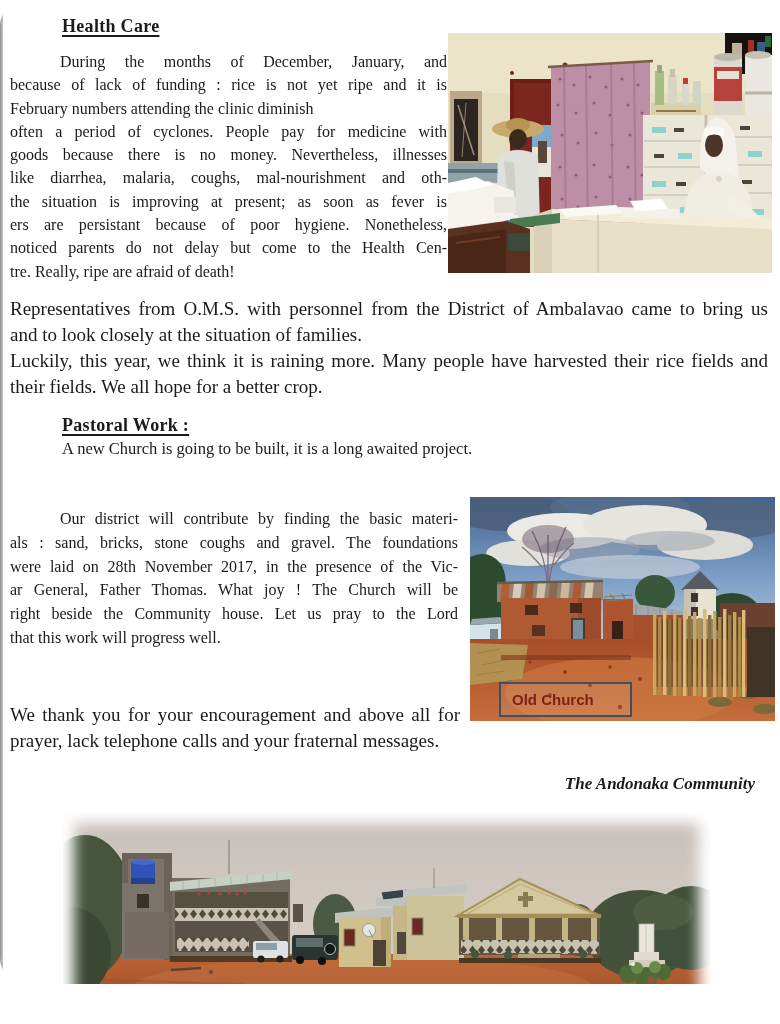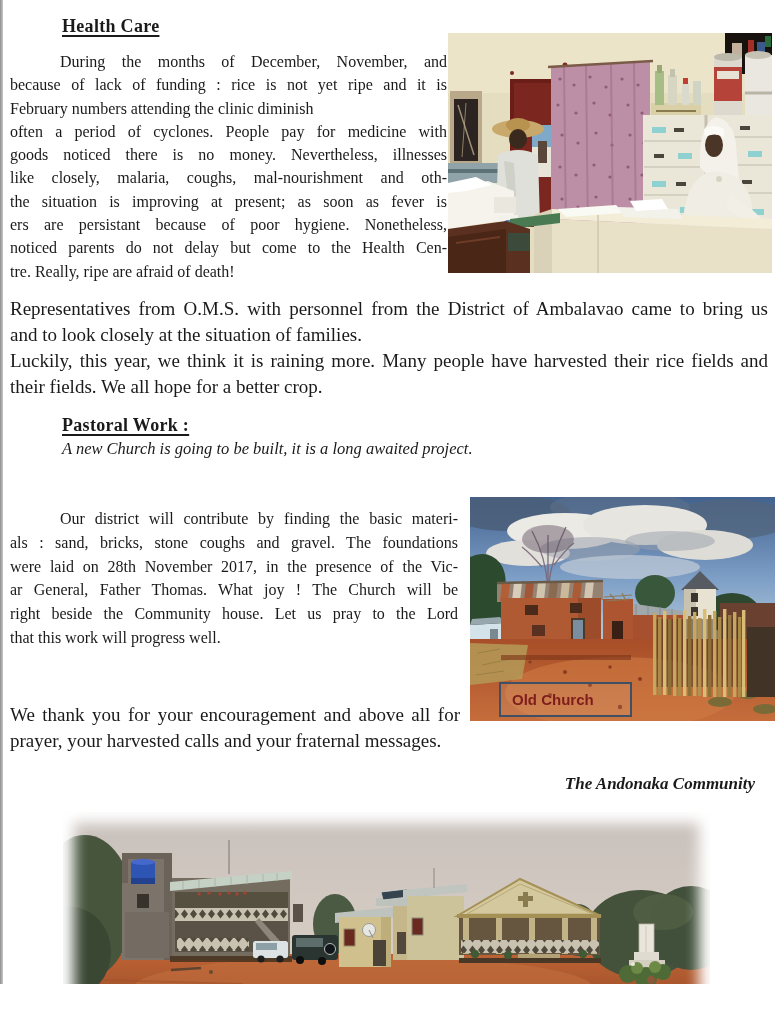--- a/index.html
+++ b/index.html
@@ -1,56 +1,56 @@
 <!DOCTYPE html>
 <html><head>
 <meta charset="utf-8">
 <style>
   html,body{margin:0;padding:0;background:#ffffff;}
   .page{position:relative;width:780px;height:984px;background:#ffffff;overflow:hidden;
-        font-family:"Liberation Serif","DejaVu Serif",serif;color:#1a1a1a;}
+        font-family:"Liberation Serif","DejaVu Serif",serif;color:#1a1a1a;border-radius:26px;}
   .scan-edge-left{position:absolute;left:0;top:0;width:3px;height:1024px;
         background:linear-gradient(to right,#8d8d8d,#c9c9c9);}
   .scan-edge-bottom{position:absolute;left:0;top:1019px;width:780px;height:5px;
         background:linear-gradient(to bottom,#ffffff,#d7d7d7);}
   .h-underline{position:absolute;font-size:18px;font-weight:bold;
         text-decoration:underline;text-decoration-thickness:2px;text-underline-offset:3px;
         letter-spacing:.3px;}
   .para{position:absolute;}
   .tline{overflow:hidden;}
   .jl{text-align:justify;}
   .jl::after{content:"";display:inline-block;width:100%;height:0;}
   .ind{text-indent:50px;}
-  .plainline{position:absolute;font-size:16.5px;font-style:italic;}
+  .plainline{position:absolute;font-size:16.5px;}
   .signature{position:absolute;font-size:17px;font-weight:bold;font-style:italic;text-align:right;}
   .photo{position:absolute;overflow:hidden;}
   .photo svg{display:block;}
   .soft::after{content:"";position:absolute;inset:0;box-shadow:inset 0 0 14px 11px #ffffff;pointer-events:none;}
   .oc-caption{position:absolute;left:29px;top:185px;width:118px;height:31px;
         border:2px solid #3f5066;background:rgba(244,240,230,0.10);
         font-family:"Liberation Sans","DejaVu Sans",sans-serif;font-weight:bold;
         font-size:15px;line-height:31px;padding-left:11px;color:#7f1d1d;}
 </style>
 </head>
 <body>
 
 <div class="page">
 
   <div class="scan-edge-left"></div>
   <div class="scan-edge-bottom"></div>
 
   <div class="h-underline" style="left:62px;top:16px;">Health Care</div>
 
   <div class="para" style="left:10px;top:50px;width:437px;font-size:16px;line-height:23.3px;">
-      <div class="tline jl ind" style="height: 23.3px;">During the months of December, November, and</div>
+      <div class="tline jl ind" style="height: 23.3px;">During the months of December, January, and</div>
       <div class="tline jl" style="height: 23.3px;">because of lack of funding : rice is not yet ripe and it is</div>
       <div class="tline pl" style="height: 23.3px;">February numbers attending the clinic diminish</div>
       <div class="tline jl" style="height: 23.3px;">often a period of cyclones.  People pay for medicine with</div>
-      <div class="tline jl" style="height: 23.3px;">goods noticed there is no money. Nevertheless, illnesses</div>
-      <div class="tline jl" style="height: 23.3px;">like closely, malaria, coughs, mal-nourishment and oth-</div>
+      <div class="tline jl" style="height: 23.3px;">goods because there is no money. Nevertheless, illnesses</div>
+      <div class="tline jl" style="height: 23.3px;">like diarrhea, malaria, coughs, mal-nourishment and oth-</div>
       <div class="tline jl" style="height: 23.3px;">the situation is improving at present; as soon as fever is</div>
       <div class="tline jl" style="height: 23.3px;">ers are persistant because of poor hygiene. Nonetheless,</div>
       <div class="tline jl" style="height: 23.3px;">noticed parents do not delay but come to the Health Cen-</div>
       <div class="tline pl" style="height: 23.3px;">tre. Really, ripe are afraid of death!</div>
     </div>
 
   <div class="photo" style="left:448px;top:33px;width:324px;height:240px;">
     <svg width="324" height="240" viewBox="0 0 324 240">
 
       <rect x="0" y="0" width="324" height="240" fill="#e5ddc0"></rect>
@@ -231,21 +231,21 @@
       <div class="tline jl ind" style="height: 23.8px;">Our district will contribute by finding the basic materi-</div>
       <div class="tline jl" style="height: 23.8px;">als : sand, bricks, stone coughs and gravel. The foundations</div>
       <div class="tline jl" style="height: 23.8px;">were laid on 28th November 2017, in the presence of the Vic-</div>
       <div class="tline jl" style="height: 23.8px;">ar General, Father Thomas. What joy ! The Church will be</div>
       <div class="tline jl" style="height: 23.8px;">right beside the Community house. Let us pray to the Lord</div>
       <div class="tline pl" style="height: 23.8px;">that this work will progress well.</div>
     </div>
 
   <div class="para" style="left:10px;top:702px;width:450px;font-size:19px;line-height:26px;">
       <div class="tline jl" style="height: 26px;">We thank you for your encouragement and above all for your</div>
-      <div class="tline pl" style="height: 26px;">prayer, your harvested calls and your fraternal messages.</div>
+      <div class="tline pl" style="height: 26px;">prayer, lack telephone calls and your fraternal messages.</div>
     </div>
 
   <div class="photo" style="left:470px;top:497px;width:305px;height:224px;">
     <svg width="305" height="224" viewBox="0 0 305 224">
       <defs>
         <linearGradient id="ocSky" x1="0" y1="0" x2="0" y2="1">
           <stop offset="0" stop-color="#42628f"></stop>
             <stop offset="0.55" stop-color="#7e9fc6"></stop>
             <stop offset="1" stop-color="#b9cede"></stop>
         </linearGradient>

